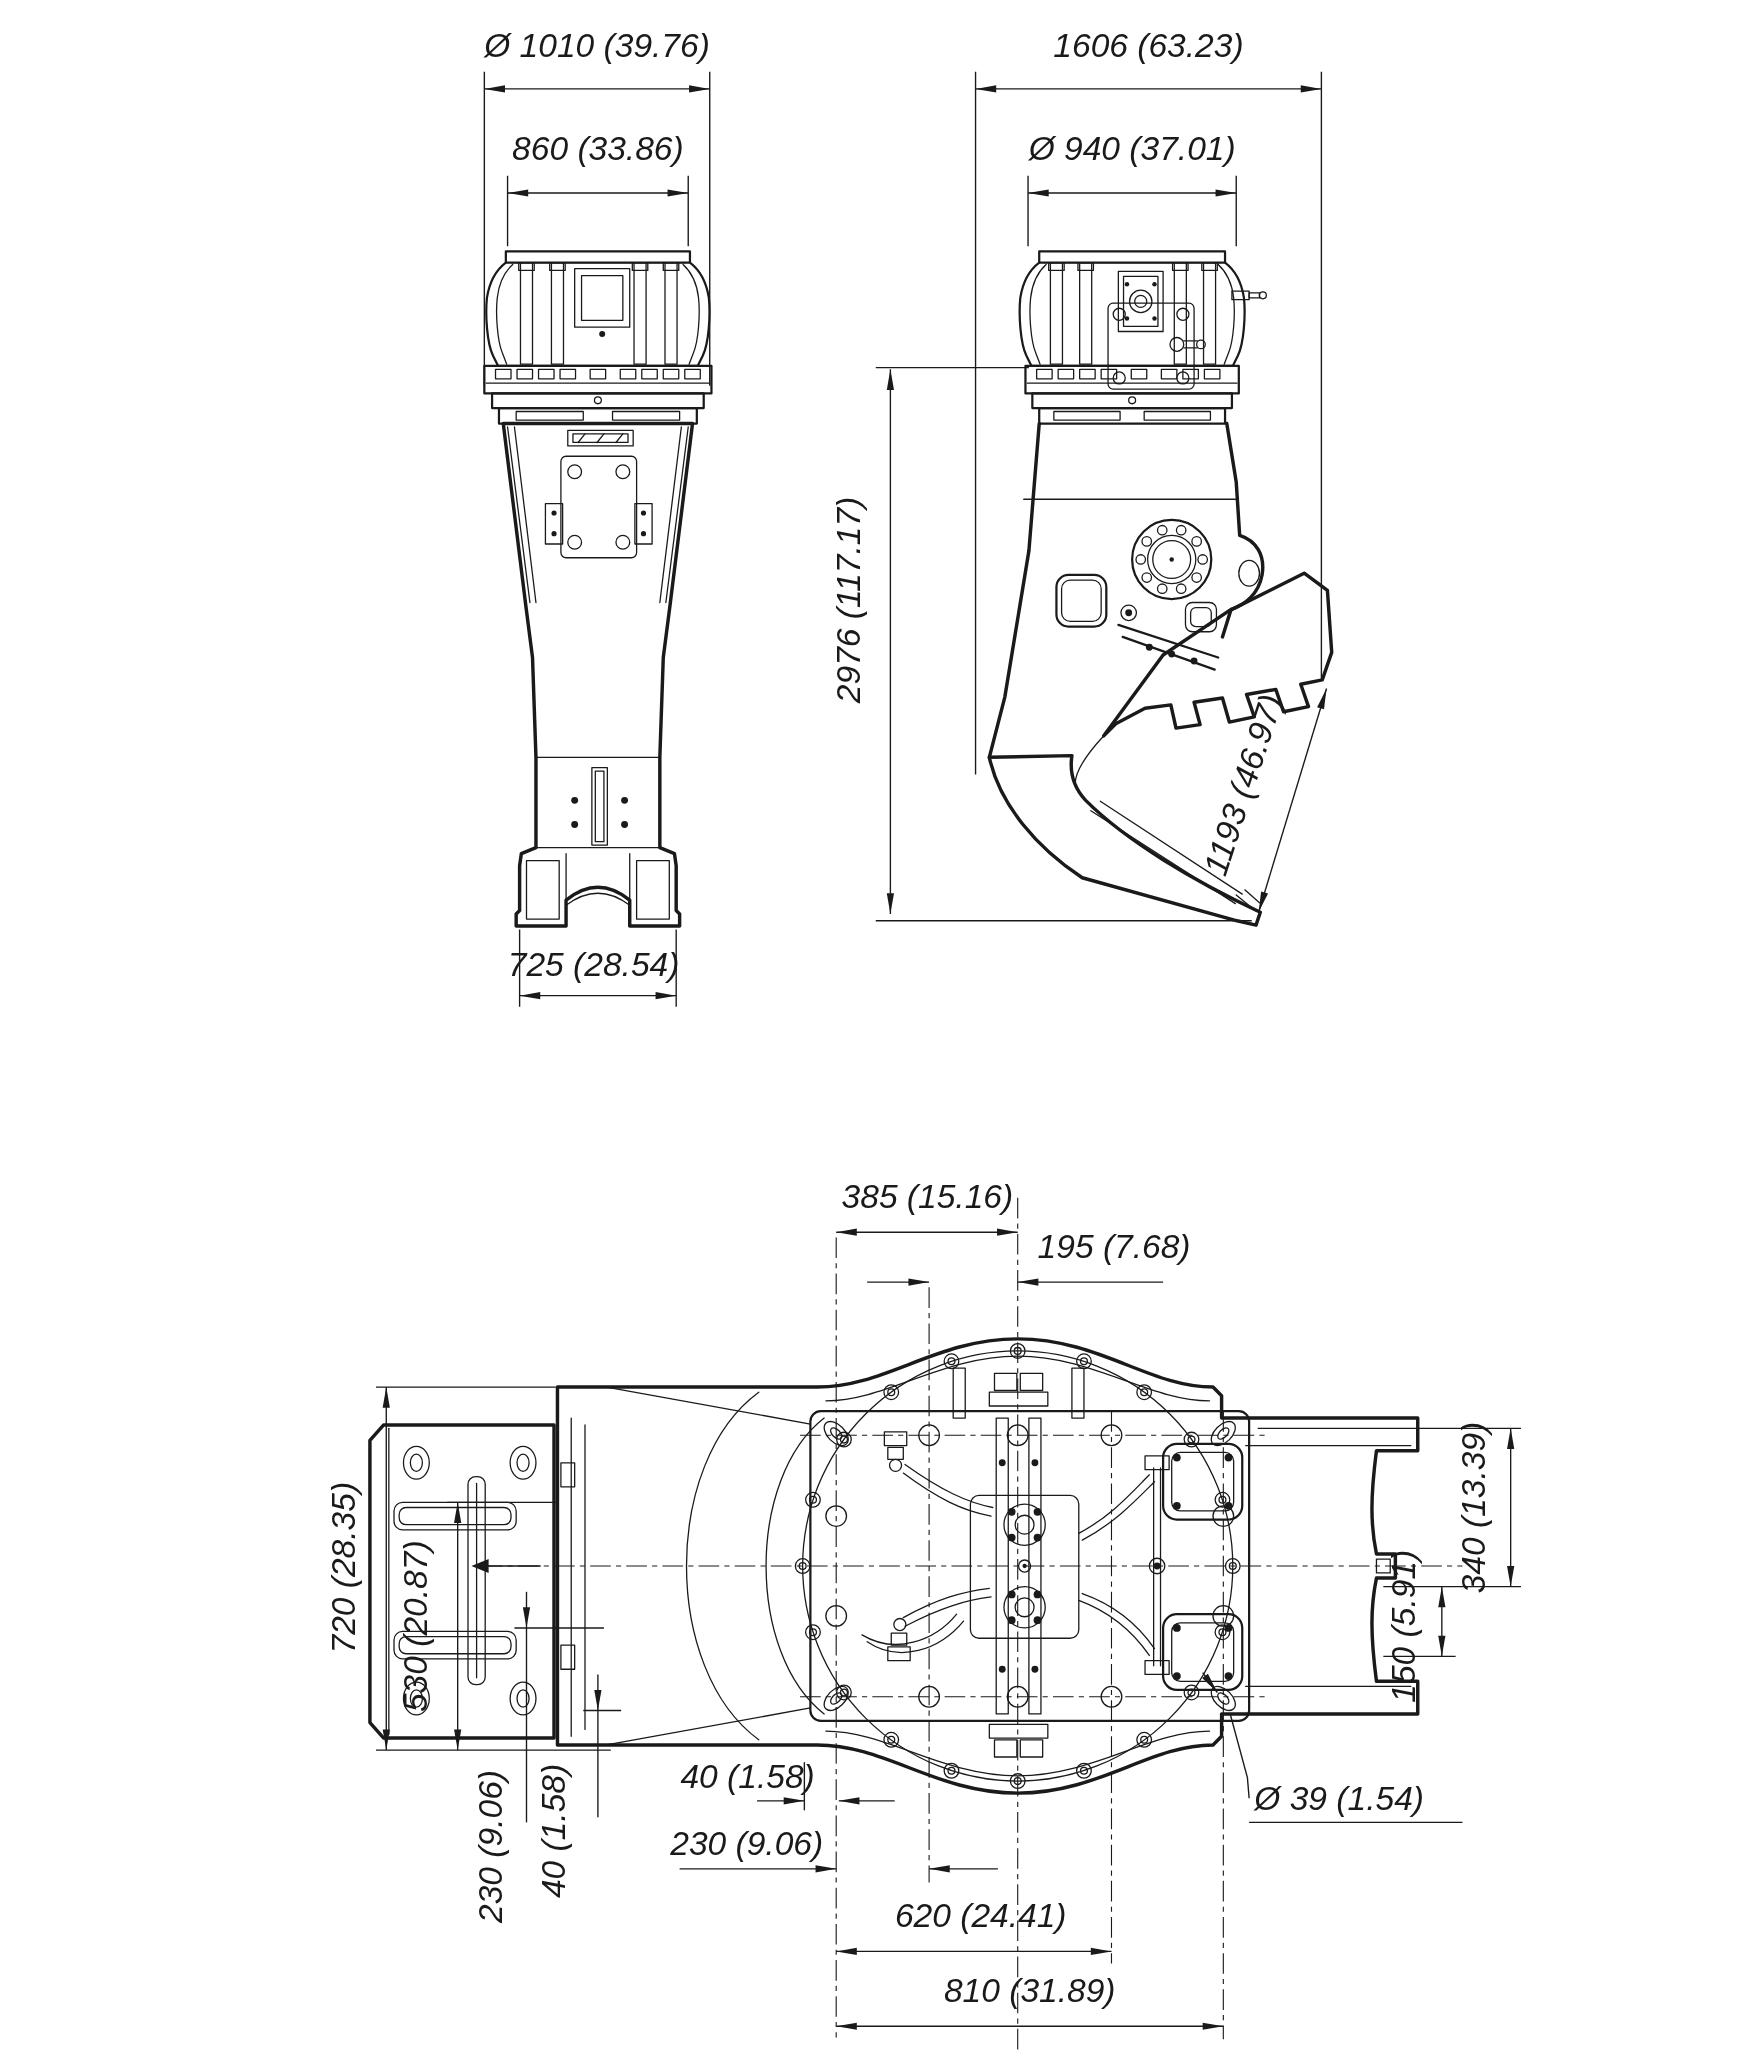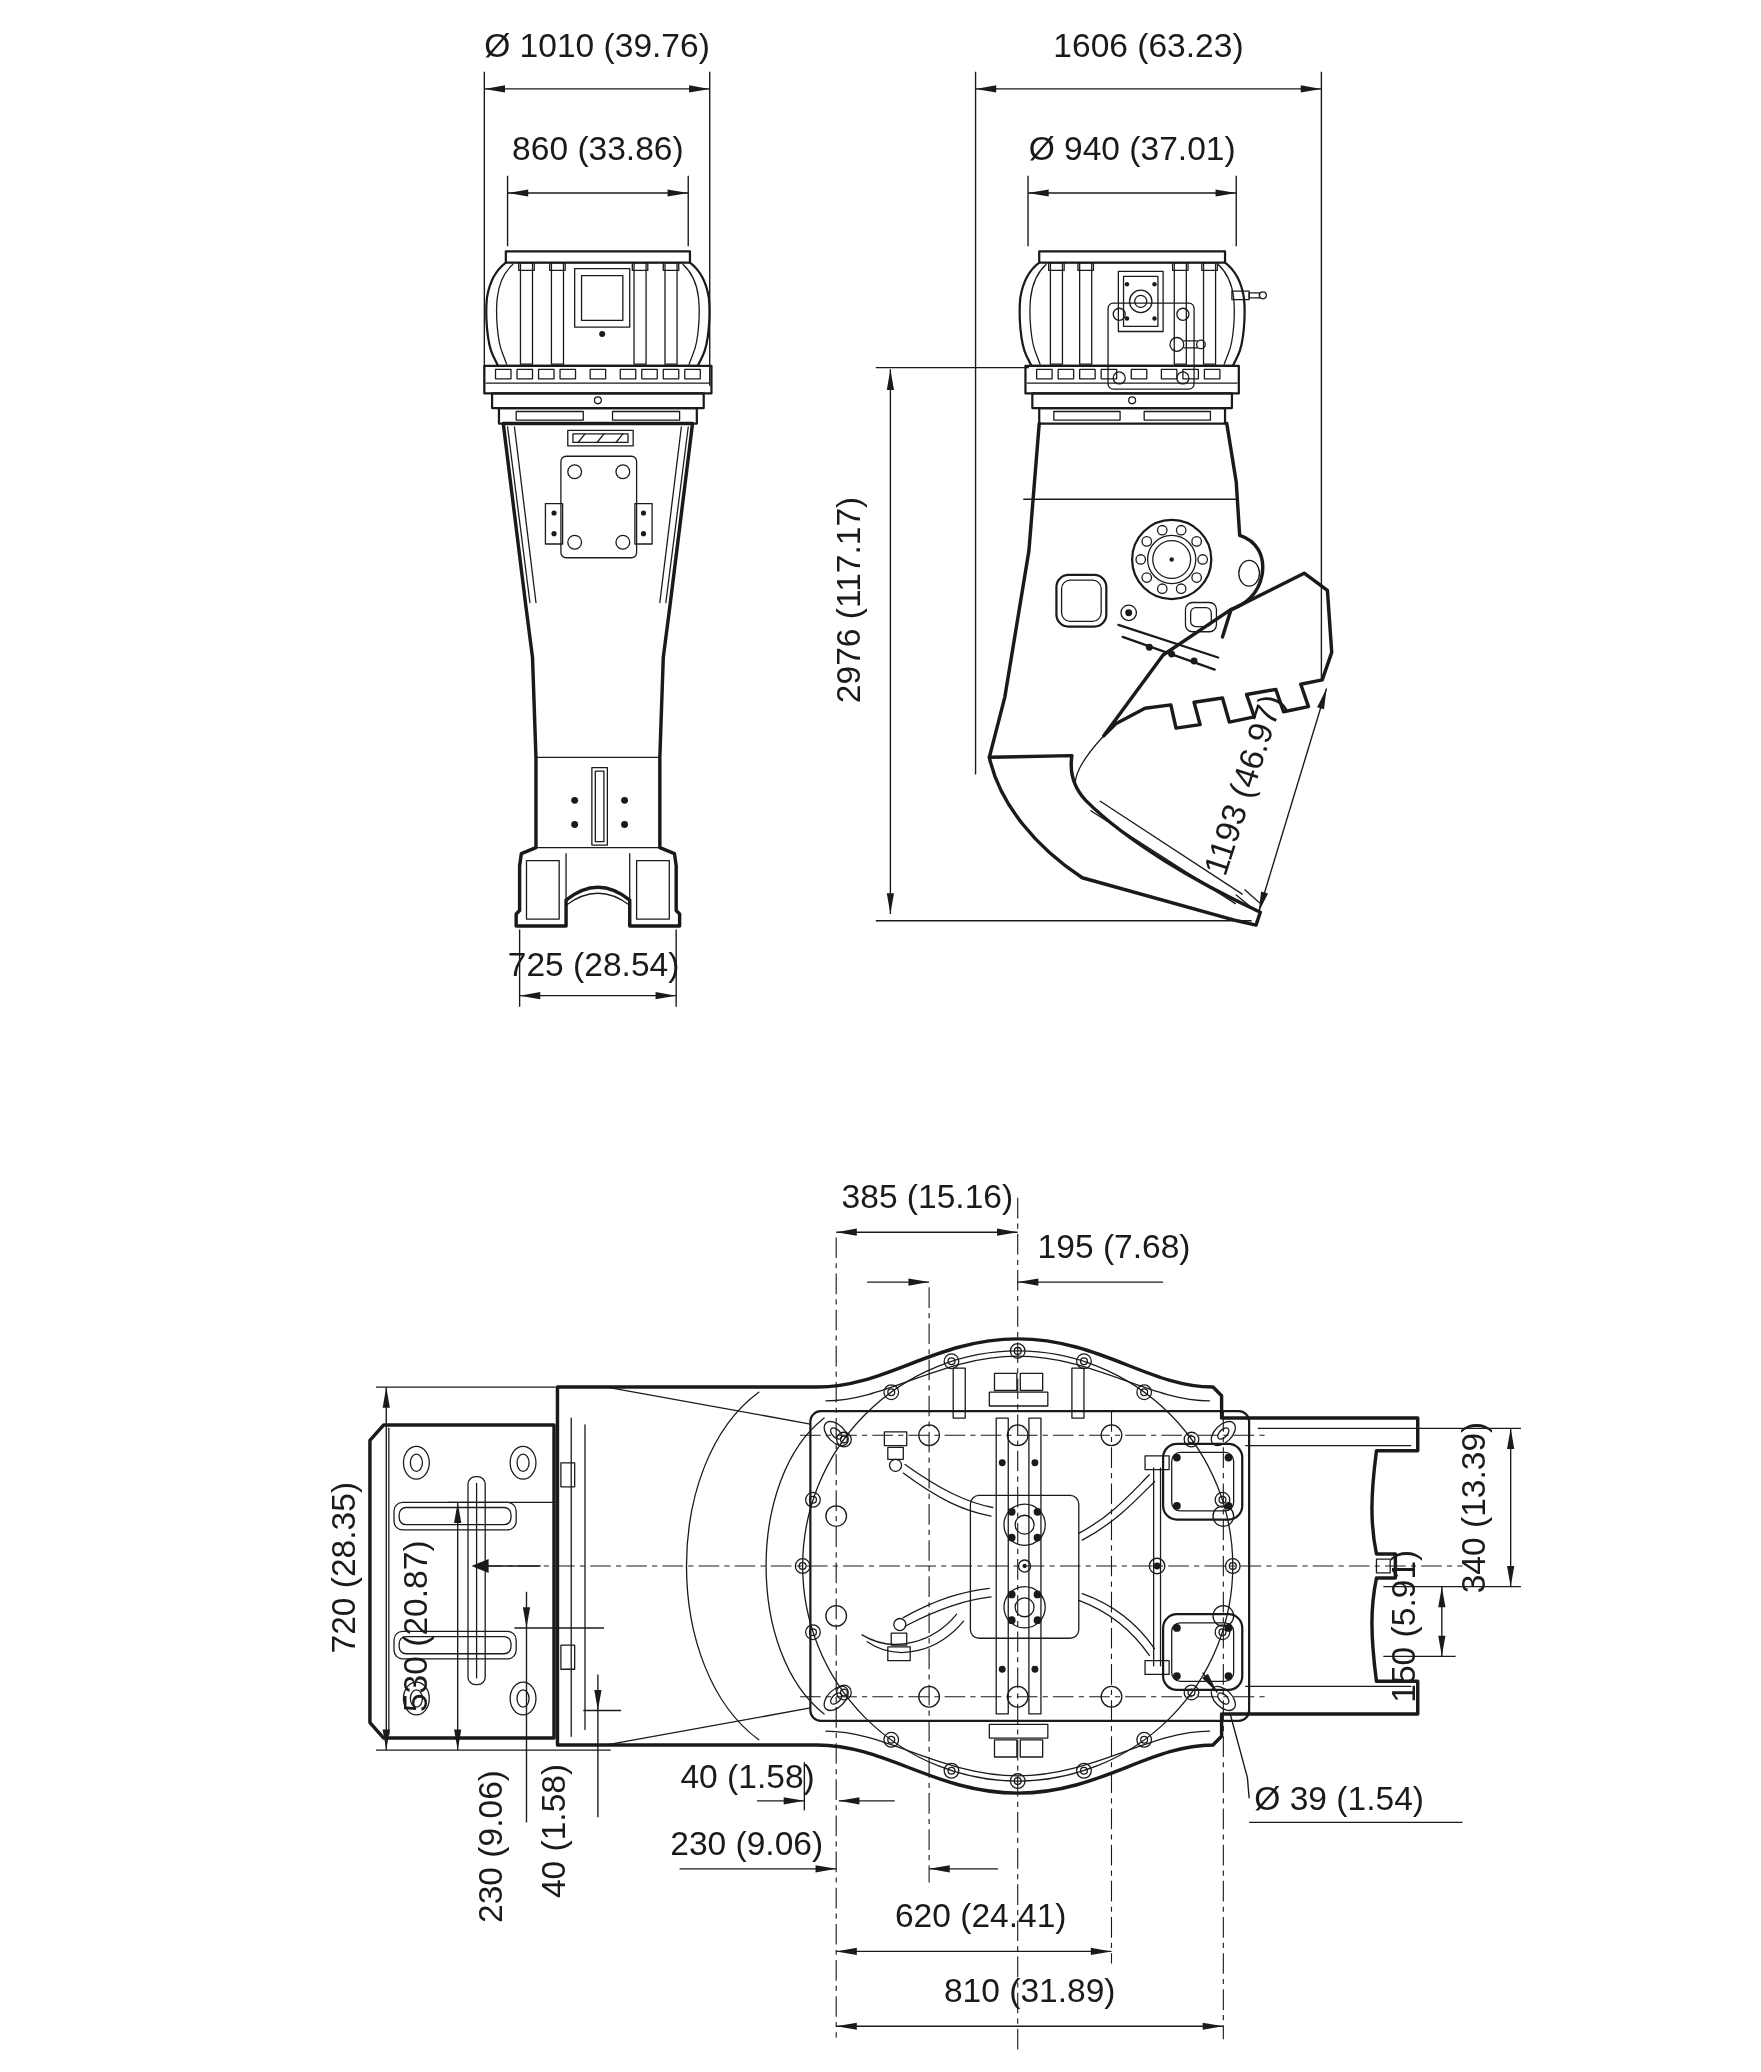--- a/index.html
+++ b/index.html
@@ -1,16 +1,16 @@
 <!DOCTYPE html>
 <html style="font-size:13.8px"><head>
 <meta charset="utf-8">
 <style>
   html,body{margin:0;padding:0;background:#ffffff;}
-  .canvas{position:relative;width:1761px;height:2073px;background:#ffffff;overflow:hidden;}
+  .canvas{position:relative;width:1761px;height:2073px;background:#ffffff;overflow:hidden;font-style:italic;}
   svg{position:absolute;left:0;top:0;}
   .thick{stroke:#1a1a1a;stroke-width:4;fill:none;stroke-linejoin:round;stroke-linecap:round;}
   .med{stroke:#1a1a1a;stroke-width:2.6;fill:none;stroke-linejoin:round;stroke-linecap:round;}
   .thin{stroke:#1a1a1a;stroke-width:1.5;fill:none;stroke-linejoin:round;stroke-linecap:round;}
   .dim{stroke:#1a1a1a;stroke-width:1.6;fill:none;}
   .cl{stroke:#1a1a1a;stroke-width:1.3;fill:none;stroke-dasharray:24 6 6 6;}
   .fl{fill:#1a1a1a;stroke:none;}
   text{font-family:"Liberation Sans","DejaVu Sans",sans-serif;font-size:39px;fill:#1a1a1a;}
 </style>
 </head>

